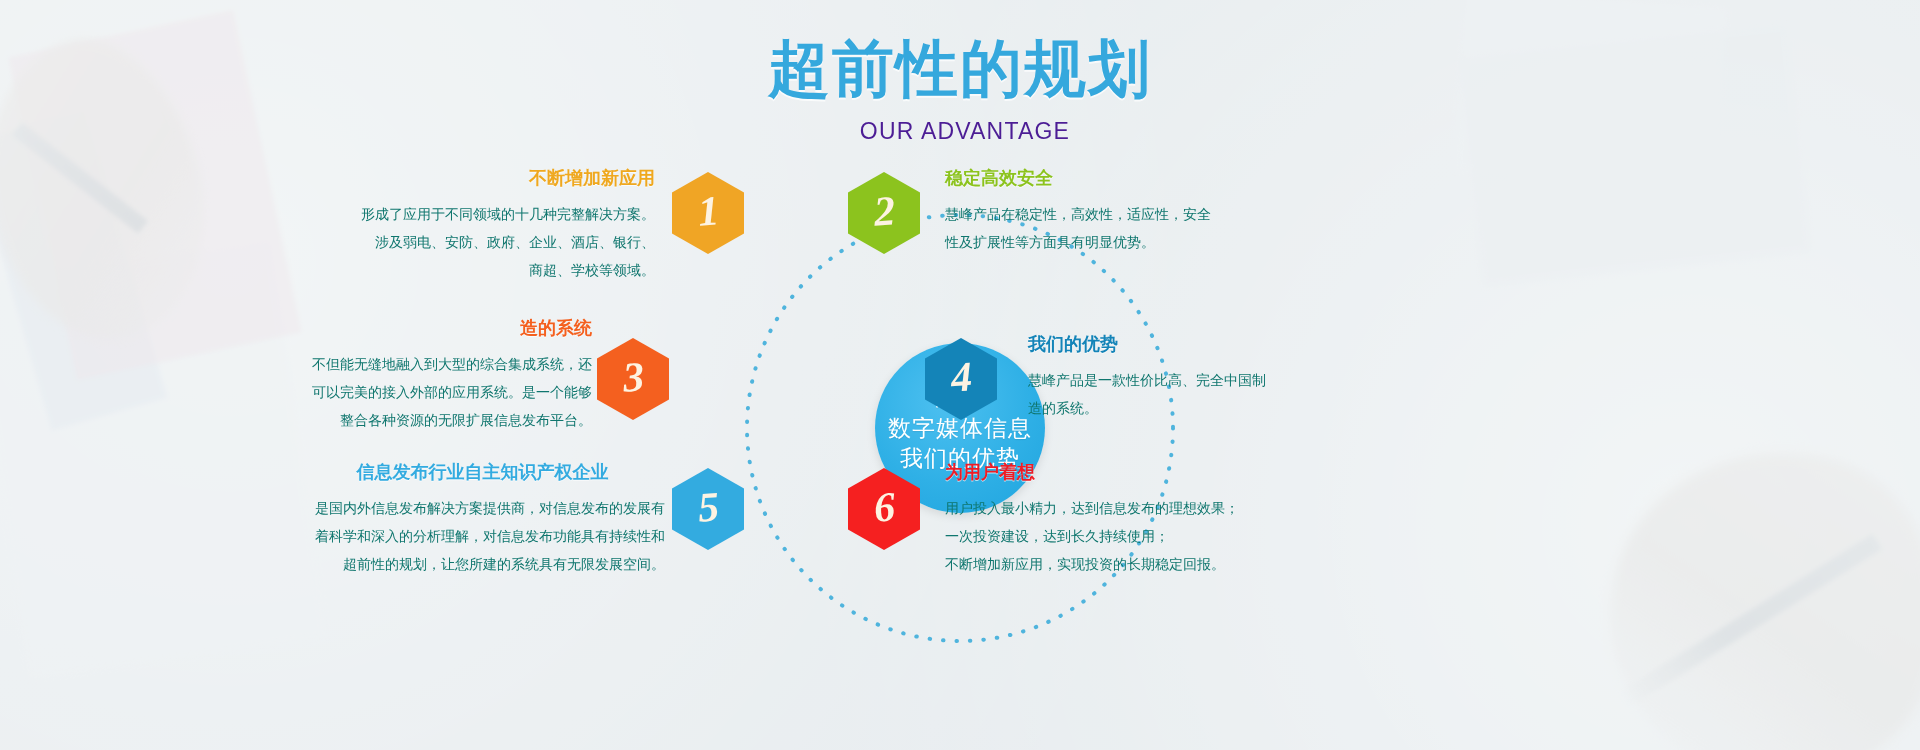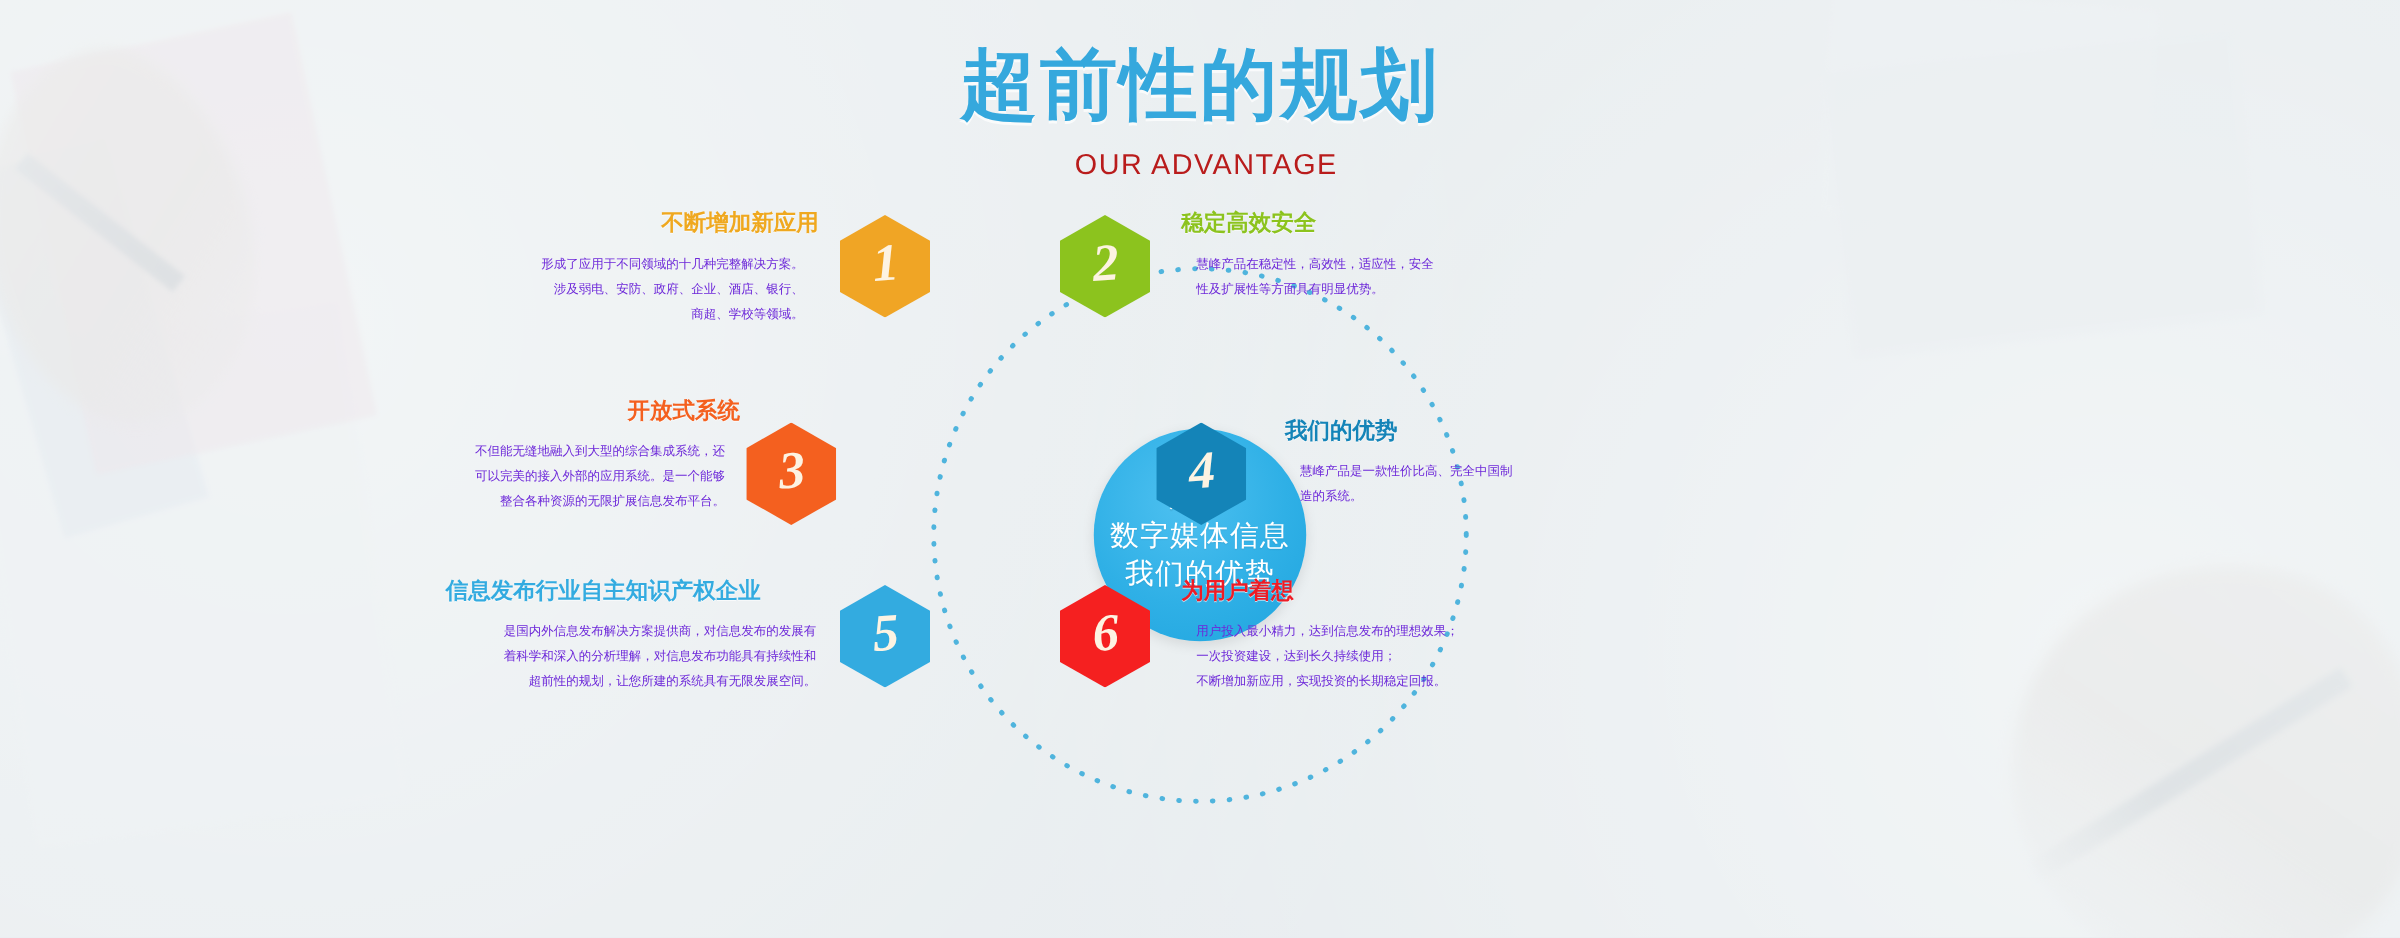--- a/index.html
+++ b/index.html
@@ -91,21 +91,21 @@
   #hex-2{left:848px;top:172px;}
   #hex-3{left:597px;top:338px;}
   #hex-4{left:925px;top:338px;}
   #hex-5{left:672px;top:468px;}
   #hex-6{left:848px;top:468px;}
 
   
   .item{position:absolute;}
   .item h3{margin:0 0 10px 0;font-size:18px;font-weight:700;line-height:1.2;
     text-shadow:0 1px 0 rgba(255,255,255,.65);}
-  .item p{margin:12px;font-size:10px;line-height:2.0;color:#6d28d9;}
+  .item p{margin:0;font-size:14px;line-height:2.0;color:#0f766e;}
   .item.right-align{text-align:right;}
   .item.left-align{text-align:left;}
 
   #item-1{left:300px;top:168px;width:355px;}
   #item-2{left:945px;top:168px;width:380px;}
   #item-3{left:260px;top:318px;width:332px;}
   #item-4{left:1028px;top:334px;width:360px;}
   #item-5{left:300px;top:462px;width:365px;}
   #item-6{left:945px;top:462px;width:380px;}
 </style>
@@ -121,21 +121,21 @@
   <div class="bg-shape" id="bg-pen-left"></div>
   <div class="bg-shape" id="bg-paper-right"></div>
   <div class="bg-shape" id="bg-clipboard"></div>
   <div class="bg-shape" id="bg-hand-right"></div>
   <div class="bg-shape" id="bg-pen-right"></div>
   <div id="bg-wash"></div>
 </div>
 
 <div id="header">
   <div id="page-title" style="color: rgb(53, 168, 221);">超前性的规划</div>
-  <div id="page-subtitle" style="color: #b91c1c; padding-left: 10px;">OUR ADVANTAGE</div>
+  <div id="page-subtitle" style="color: #4c1d95; padding-left: 10px;">OUR ADVANTAGE</div>
 </div>
 
 <div id="stage">
 
   <svg id="ring-svg" viewBox="0 0 1920 750">
     <circle cx="960" cy="428" r="213" fill="none" stroke="#4fb4dd" stroke-width="4" stroke-linecap="round" stroke-dasharray="0.5 13"></circle>
   </svg>
 
   <div id="center-circle">
     <div class="cl">慧峰</div>
@@ -166,21 +166,21 @@
     <h3 style="color: rgb(239, 168, 31);">不断增加新应用</h3>
     <p>形成了应用于不同领域的十几种完整解决方案。<br>涉及弱电、安防、政府、企业、酒店、银行、<br>商超、学校等领域。</p>
   </div>
 
   <div class="item left-align" id="item-2">
     <h3 style="color: rgb(140, 195, 30);">稳定高效安全</h3>
     <p>慧峰产品在稳定性，高效性，适应性，安全<br>性及扩展性等方面具有明显优势。</p>
   </div>
 
   <div class="item right-align" id="item-3">
-    <h3 style="color: rgb(244, 96, 31);">开放式系统</h3>
+    <h3 style="color: rgb(244, 96, 31);">造的系统</h3>
     <p>不但能无缝地融入到大型的综合集成系统，还<br>可以完美的接入外部的应用系统。是一个能够<br>整合各种资源的无限扩展信息发布平台。</p>
   </div>
 
   <div class="item left-align" id="item-4">
     <h3 style="color: rgb(20, 132, 184);">我们的优势</h3>
     <p>慧峰产品是一款性价比高、完全中国制<br>造的系统。</p>
   </div>
 
   <div class="item right-align" id="item-5">
     <h3 style="color: rgb(51, 171, 224); text-align: center;">信息发布行业自主知识产权企业</h3>

